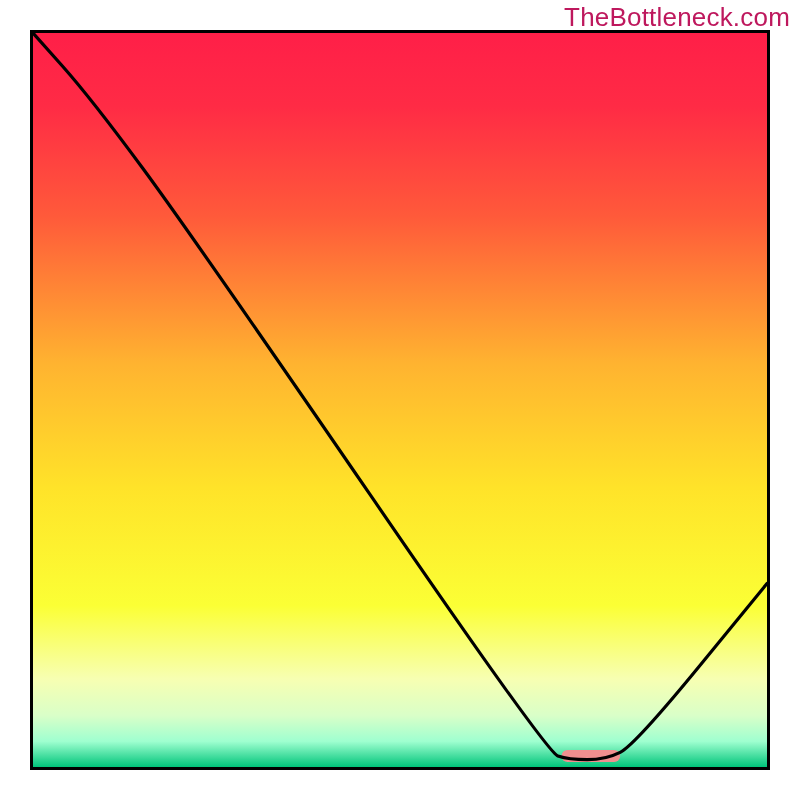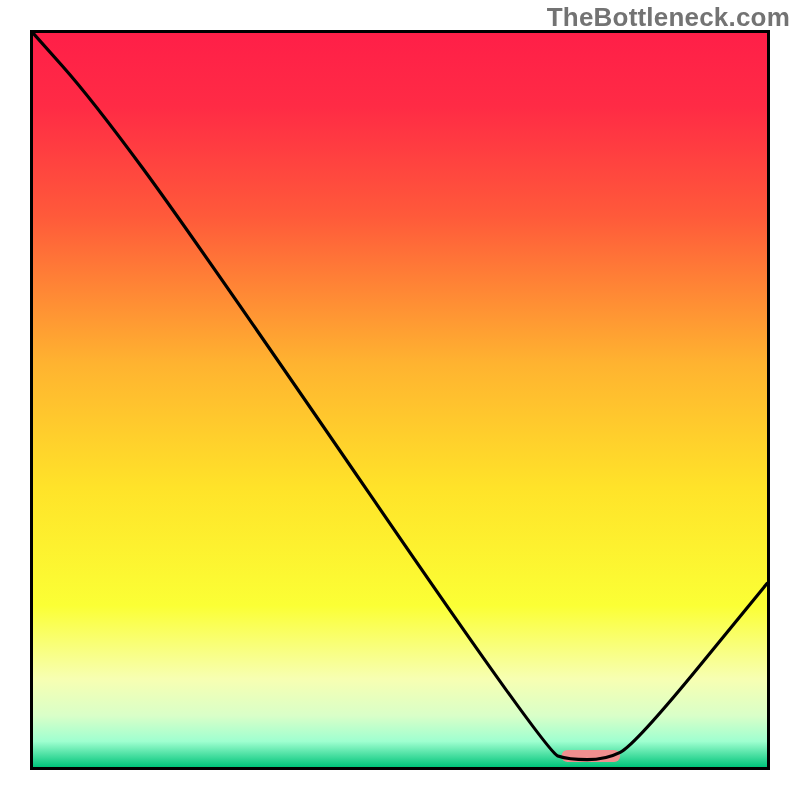--- a/index.html
+++ b/index.html
@@ -13,22 +13,22 @@
   .wrap {
     position: relative;
     width: 800px;
     height: 800px;
   }
   .watermark {
     position: absolute;
     top: 2px;
     right: 10px;
     font-size: 26px;
-    font-weight: 700;
-    color: #737373;
+    font-weight: 400;
+    color: #be185d;
     letter-spacing: 0.2px;
   }
   .plot {
     position: absolute;
     left: 30px;
     top: 30px;
     width: 740px;
     height: 740px;
     border: 3px solid #000;
     box-sizing: border-box;

